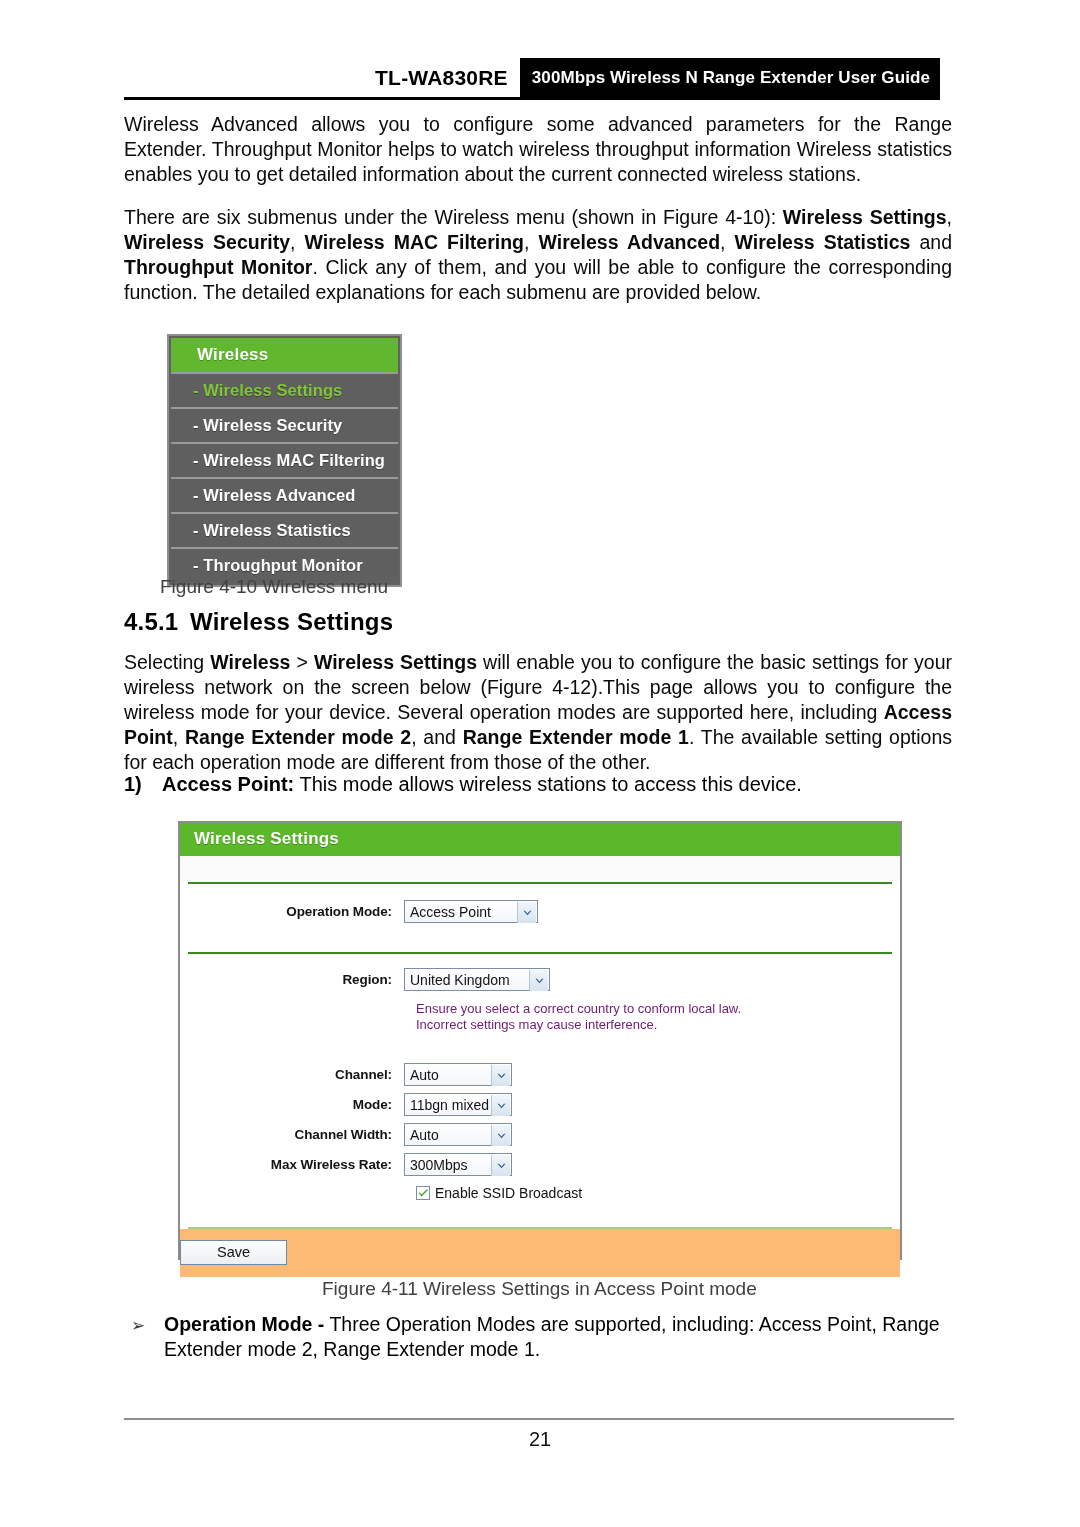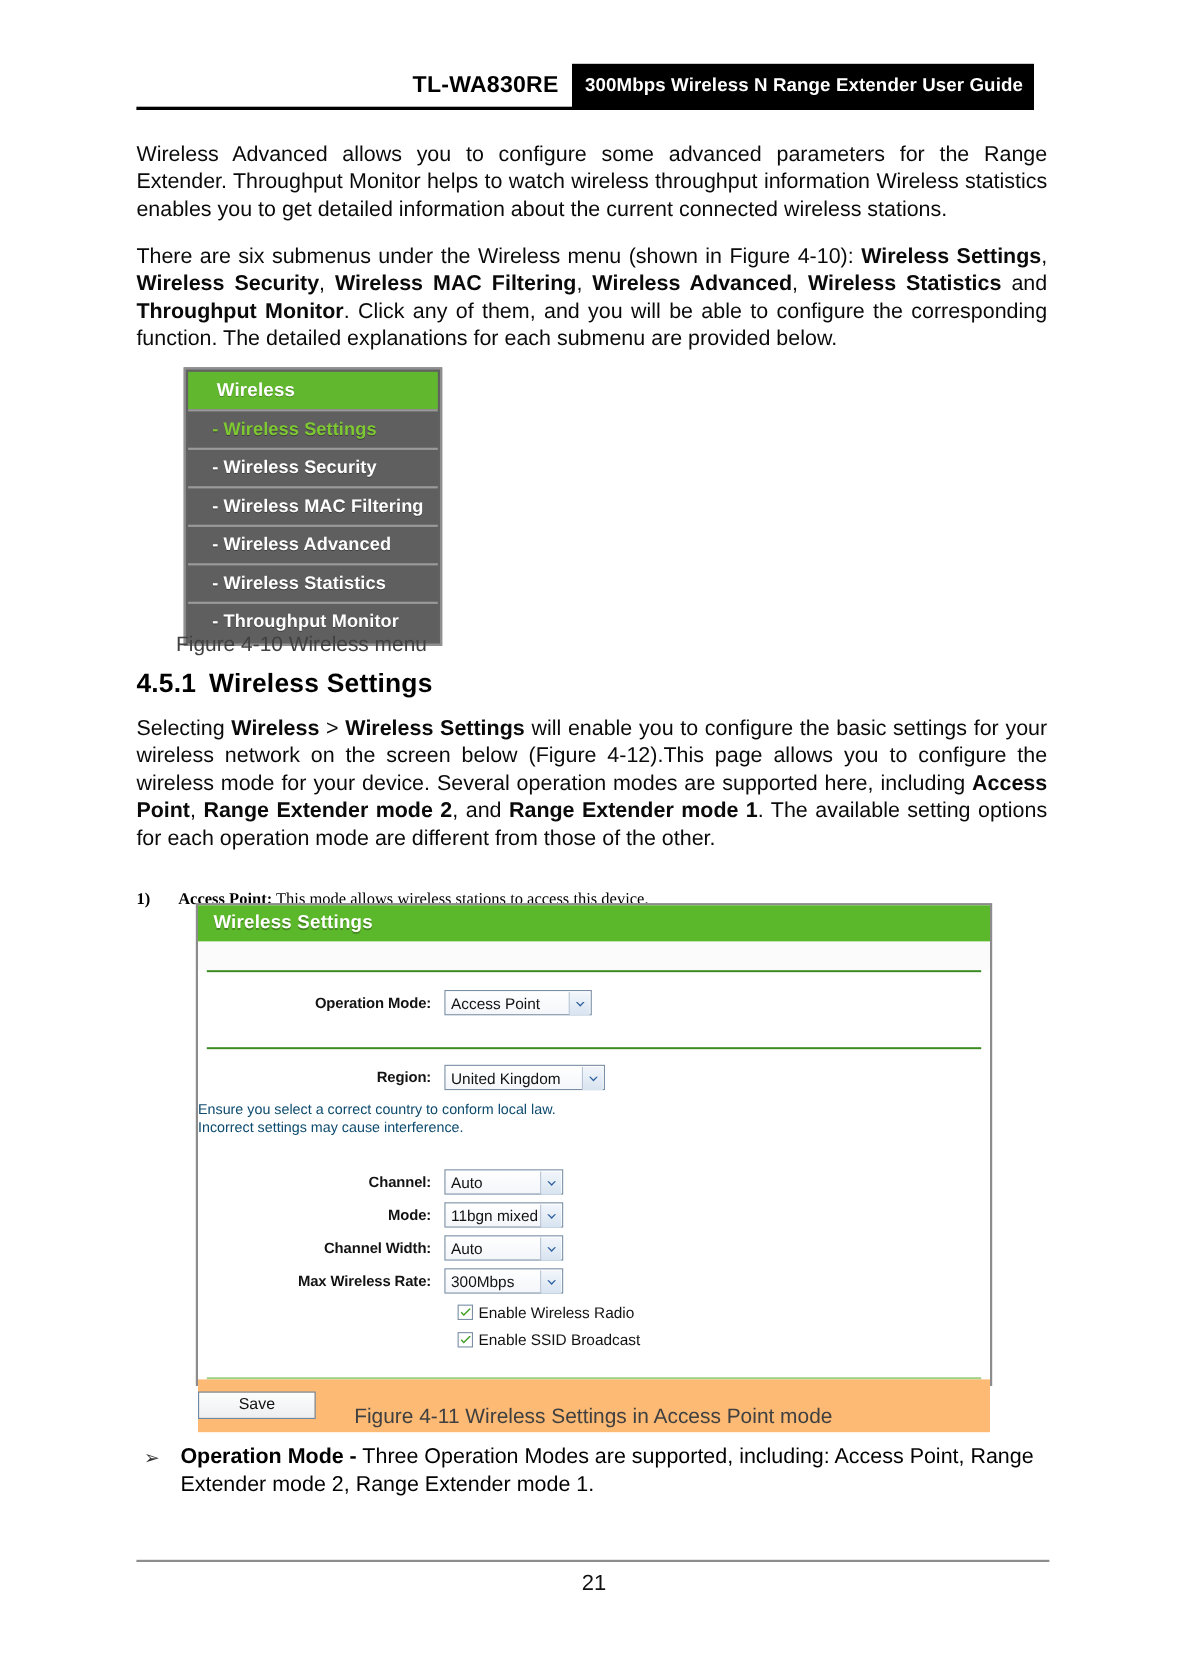--- a/index.html
+++ b/index.html
@@ -63,21 +63,21 @@
     top: 97px;
     width: 816px;
     height: 3px;
     background: #000000;
   }
 
   
   .content {
     position: absolute;
     left: 124px;
-    top: 128px;
+    top: 112px;
     width: 828px;
   }
   p.body {
     font-size: 19.5px;
     line-height: 25px;
     margin: 0 0 18px 0;
     text-align: justify;
     text-justify: inter-word;
     color: #0a0a0a;
   }
@@ -137,25 +137,24 @@
     position: absolute;
     left: 124px;
     top: 650px;
     width: 828px;
   }
 
   
   .numitem {
     position: absolute;
     left: 124px;
-    top: 806px;
+    top: 772px;
     width: 828px;
-    font-size: 15px;
+    font-size: 20px;
     line-height: 25px;
-    font-family: Liberation Serif, serif;
   }
   .numitem .marker {
     display: inline-block;
     width: 38px;
     font-weight: bold;
   }
 
   
   .ws-panel {
     position: absolute;
@@ -249,22 +248,23 @@
     align-items: center;
     font-family: "Liberation Sans", sans-serif;
   }
   .ssid-note {
     font-size: 13.5px;
     color: #161616;
     margin-left: 1px;
     white-space: nowrap;
   }
   .hint {
+    margin-left: 236px;
     font-size: 13px;
-    color: #0c4a6e;
+    color: #701a75;
     line-height: 16px;
     padding-top: 3px;
   }
 
   .cbrow {
     display: flex;
     align-items: center;
     margin-left: 236px;
     margin-top: 9px;
     font-size: 14px;
@@ -461,28 +461,20 @@
         <div class="sel w-small">
           <span>300Mbps</span>
           <span class="arrowbox">
             <svg width="9" height="6" viewBox="0 0 9 6">
                 <path d="M0.5 0.8 L4.5 5.2 L8.5 0.8 L7.0 0.8 L4.5 3.4 L2.0 0.8 Z" fill="#2b5f9e"></path>
               </svg>
           </span>
         </div>
       </div>
 
-      <div class="cbrow">
-        <span class="cbox">
-          <svg width="11" height="9" viewBox="0 0 11 9">
-              <path d="M0.8 4.3 L3.6 7.4 L10.0 0.9 L8.8 0.3 L3.6 5.6 L1.8 3.6 Z" fill="#3fa024"></path>
-            </svg>
-        </span>
-        <span>Enable Wireless Radio</span>
-      </div>
 
       <div class="cbrow">
         <span class="cbox">
           <svg width="11" height="9" viewBox="0 0 11 9">
               <path d="M0.8 4.3 L3.6 7.4 L10.0 0.9 L8.8 0.3 L3.6 5.6 L1.8 3.6 Z" fill="#3fa024"></path>
             </svg>
         </span>
         <span>Enable SSID Broadcast</span>
       </div>
 

